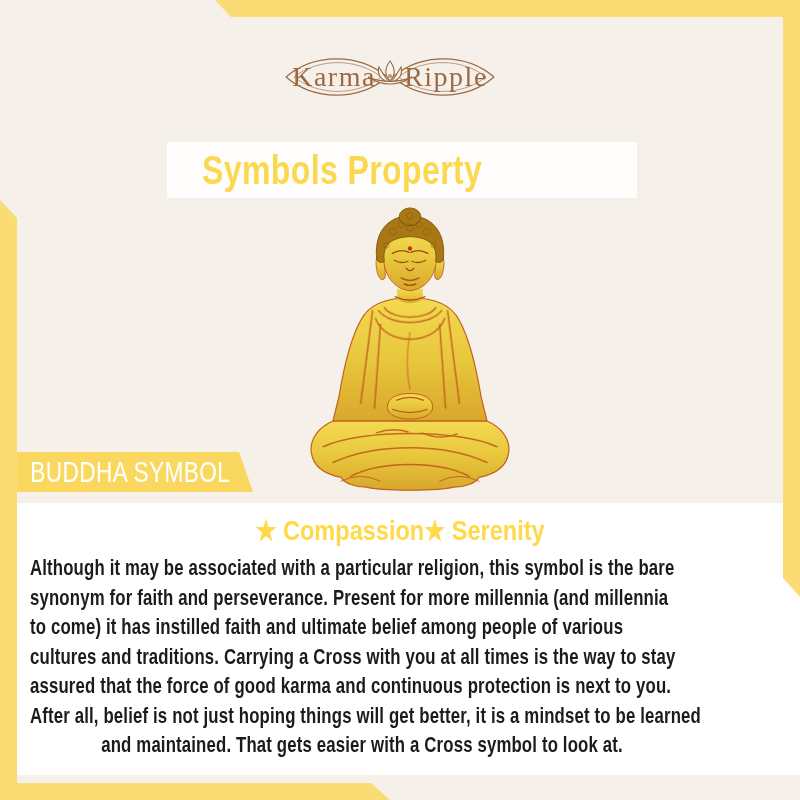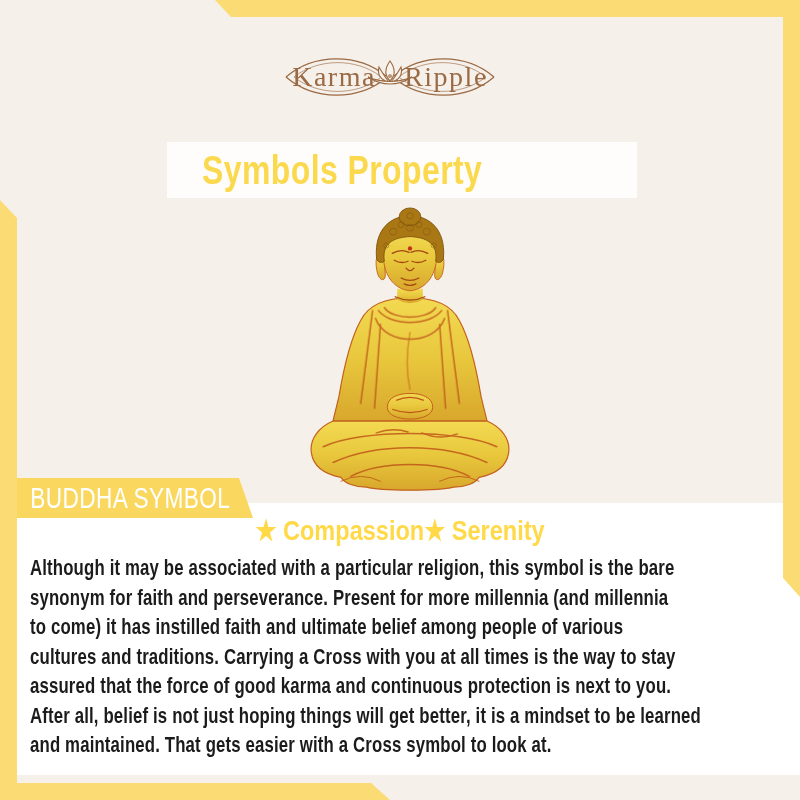--- a/index.html
+++ b/index.html
@@ -17,28 +17,28 @@
   .logo{position:absolute;left:280px;top:46px;width:220px;height:62px;z-index:2;}
   .logo text{font-family:"Liberation Serif",serif;font-size:28px;letter-spacing:1.5px;fill:var(--brand_brown,#9A6A44);}
 
   
   .page-title{font-size:40px;font-weight:700;color:var(--title_yellow,#FBD94F);transform:scaleX(0.8);transform-origin:center;white-space:nowrap;letter-spacing:0.5px;}
 
   
   .buddha{position:absolute;left:278px;top:204px;width:264px;height:296px;z-index:2;}
 
   
-  .symbol-banner{position:absolute;left:17px;top:452px;width:236px;height:40px;background:var(--banner_yellow,#FAD860);clip-path:polygon(0 0,222px 0,236px 100%,0 100%);z-index:6;margin-top:26px;}
+  .symbol-banner{position:absolute;left:17px;top:452px;width:236px;height:40px;background:var(--banner_yellow,#FAD860);clip-path:polygon(0 0,222px 0,236px 100%,0 100%);z-index:6;}
   .symbol-banner span{display:block;color:#FFFFFF;font-size:29px;line-height:40px;padding-left:17px;letter-spacing:0.5px;white-space:nowrap;transform:scaleX(0.78);transform-origin:0 50%;}
 
   
   .traits-line{position:absolute;left:0;top:512px;width:800px;height:38px;line-height:38px;text-align:center;z-index:6;font-weight:700;font-size:28px;color:var(--traits_yellow,#FFD948);transform:scaleX(0.84);transform-origin:center;white-space:nowrap;}
 
   
-  .description{position:absolute;left:30px;top:554px;width:760px;z-index:6;}
+  .description{position:absolute;left:30px;top:554px;width:760px;z-index:6;text-align:right;}
   .description .dline{height:29.5px;line-height:29.5px;font-size:21.5px;font-weight:700;color:var(--text_black,#1B1B1B);white-space:nowrap;transform:scaleX(0.78);transform-origin:0 50%;letter-spacing:0.2px;}
 </style>
 </head>
 <body>
 
 <div class="canvas">
 
   <div class="title-band">
     <div class="page-title">Symbols Property</div>
   </div>

